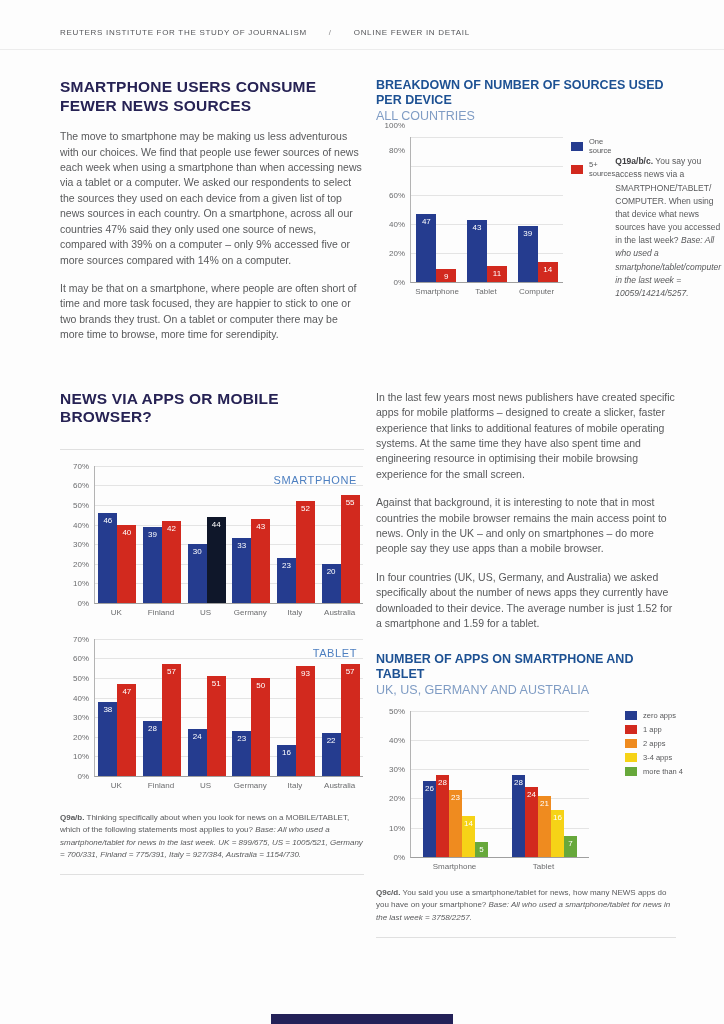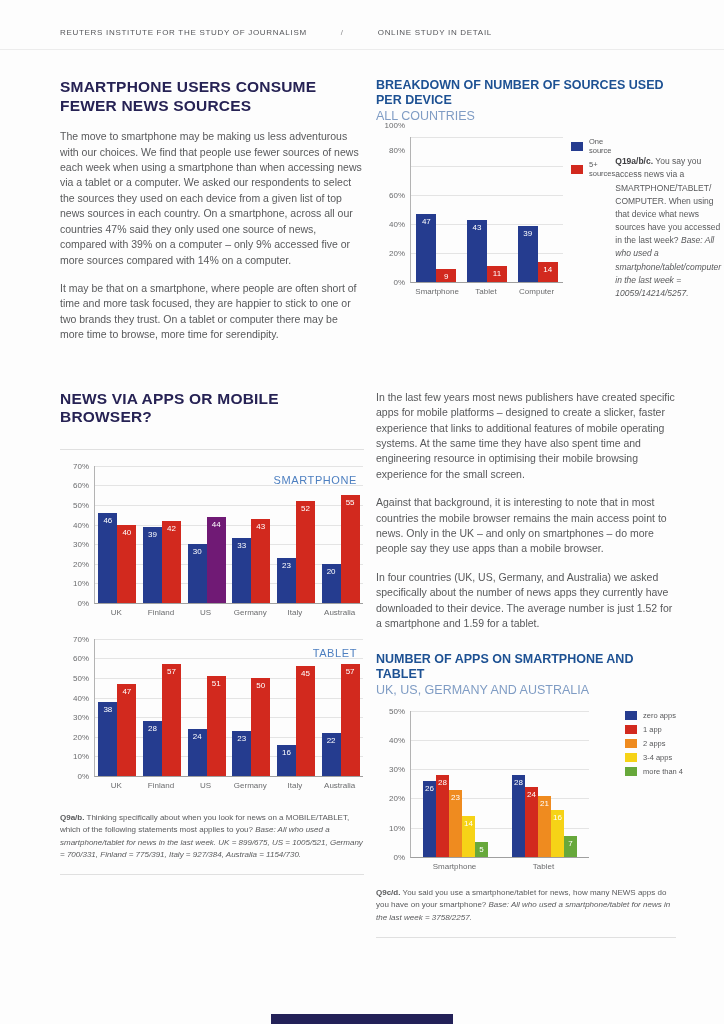--- a/index.html
+++ b/index.html
@@ -1,19 +1,19 @@
 <!DOCTYPE html>
 <html><head>
 <meta charset="utf-8">
 <style>
   html,body{margin:0;padding:0;background:#f2f2f2;}
   .page{position:relative;width:724px;height:1024px;background:#fdfdfd;overflow:hidden;
         font-family:"Liberation Sans",sans-serif;color:#58595b;margin:0 auto;}
   .header{display:flex;align-items:center;padding:28px 48px 12px 60px;
-          font-size:8px;letter-spacing:.7px;color:#55565a;border-bottom:1px solid #ececec;gap:12px;}
+          font-size:8px;letter-spacing:.7px;color:#55565a;border-bottom:1px solid #ececec;}
   .header .sep{margin:0 22px;color:#8a8a8c;}
   .content{padding:0 48px 0 60px;}
   .cols{display:flex;gap:12px;}
   .col-l{width:304px;flex:none;}
   .col-r{width:300px;flex:none;}
   .row1{margin-top:28px;}
   .row2{margin-top:34px;}
   .h1{font-size:15.5px;font-weight:bold;color:#262254;line-height:1.2;letter-spacing:.2px;margin:0 0 14px;}
   p.body{font-size:10.5px;line-height:1.47;margin:0 0 13px;color:#58595b;}
   .chart-title{font-size:12.5px;font-weight:bold;color:#1d5193;line-height:1.2;margin:0;}
@@ -46,21 +46,21 @@
   .footer-bar{position:absolute;bottom:0;left:50%;transform:translateX(-50%);width:182px;height:10px;}
 </style>
 </head>
 <body>
 
 <div class="page">
 
   <div class="header">
     <span>REUTERS INSTITUTE FOR THE STUDY OF JOURNALISM</span>
     <span class="sep">/</span>
-    <span>ONLINE STUDY IN DETAIL</span>
+    <span>ONLINE FEWER IN DETAIL</span>
   </div>
 
   <div class="content">
 
     <div class="cols row1">
       <div class="col-l">
         <h1 class="h1">SMARTPHONE USERS CONSUME FEWER NEWS SOURCES</h1>
         <p class="body">The move to smartphone may be making us less adventurous with our choices. We find that people use fewer sources of news each week when using a smartphone than when accessing news via a tablet or a computer. We asked our respondents to select the sources they used on each device from a given list of top news sources in each country. On a smartphone, across all our countries 47% said they only used one source of news, compared with 39% on a computer – only 9% accessed five or more sources compared with 14% on a computer.</p>
         <p class="body">It may be that on a smartphone, where people are often short of time and more task focused, they are happier to stick to one or two brands they trust. On a tablet or computer there may be more time to browse, more time for serendipity.</p>
       </div>
@@ -176,21 +176,21 @@
                         <span class="bval">39</span>
                       </div>
                       <div class="bar" style="width: 19px; height: 82.2px; background: rgb(210, 41, 30);">
                         <span class="bval">42</span>
                       </div>
                     </div>
                     <div class="bargroup" style="width: 38px;">
                       <div class="bar" style="width: 19px; height: 58.7143px; background: rgb(37, 60, 143);">
                         <span class="bval">30</span>
                       </div>
-                      <div class="bar" style="width: 19px; height: 86.1143px; background: #701a75;">
+                      <div class="bar" style="width: 19px; height: 86.1143px; background: #0f172a;">
                         <span class="bval">44</span>
                       </div>
                     </div>
                     <div class="bargroup" style="width: 38px;">
                       <div class="bar" style="width: 19px; height: 64.5857px; background: rgb(37, 60, 143);">
                         <span class="bval">33</span>
                       </div>
                       <div class="bar" style="width: 19px; height: 84.1571px; background: rgb(210, 41, 30);">
                         <span class="bval">43</span>
                       </div>
@@ -274,21 +274,21 @@
                       </div>
                       <div class="bar" style="width: 19px; height: 97.8571px; background: rgb(210, 41, 30);">
                         <span class="bval">50</span>
                       </div>
                     </div>
                     <div class="bargroup" style="width: 38px;">
                       <div class="bar" style="width: 19px; height: 31.3143px; background: rgb(37, 60, 143);">
                         <span class="bval">16</span>
                       </div>
                       <div class="bar" style="width: 19px; height: 109.6px; background: rgb(210, 41, 30);">
-                        <span class="bval">45</span>
+                        <span class="bval">93</span>
                       </div>
                     </div>
                     <div class="bargroup" style="width: 38px;">
                       <div class="bar" style="width: 19px; height: 43.0571px; background: rgb(37, 60, 143);">
                         <span class="bval">22</span>
                       </div>
                       <div class="bar" style="width: 19px; height: 111.557px; background: rgb(210, 41, 30);">
                         <span class="bval">57</span>
                       </div>
                     </div>

